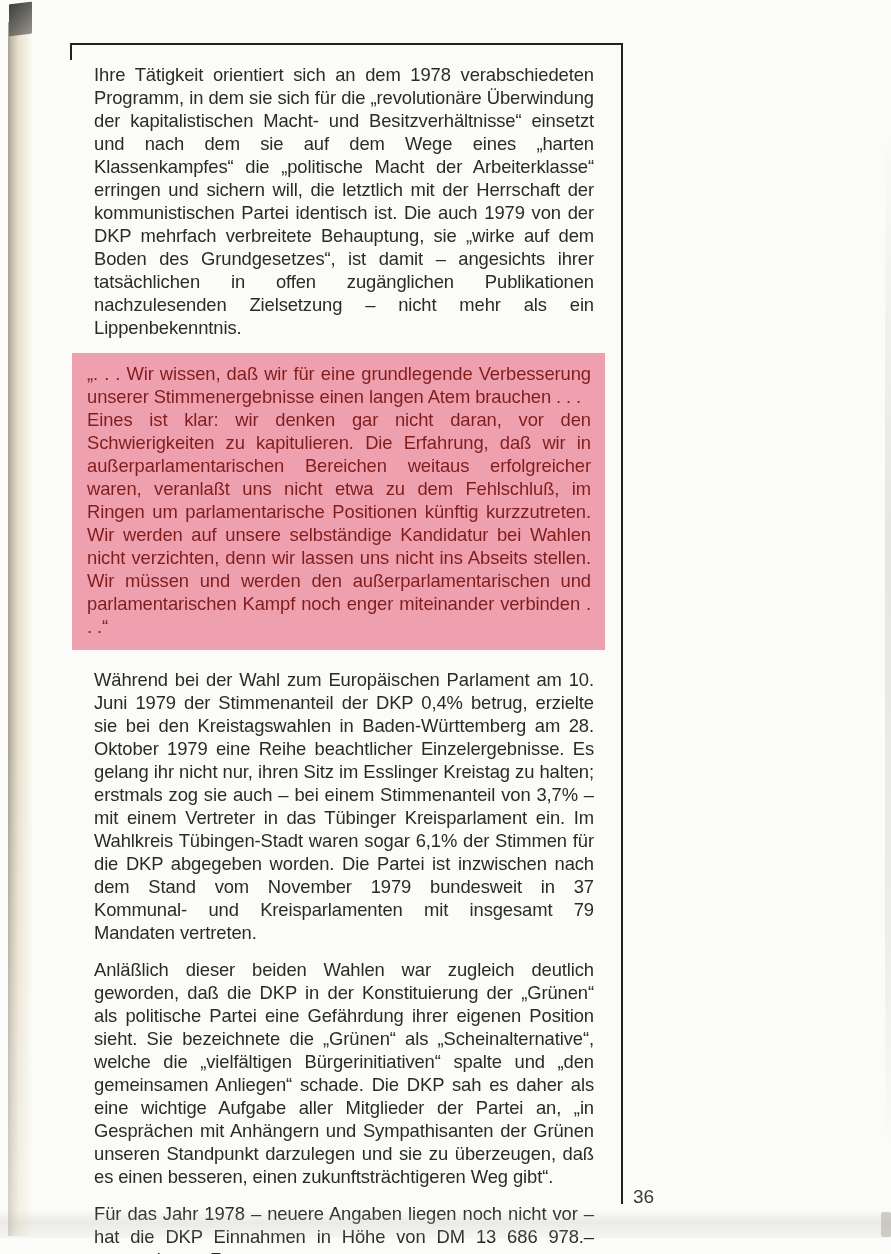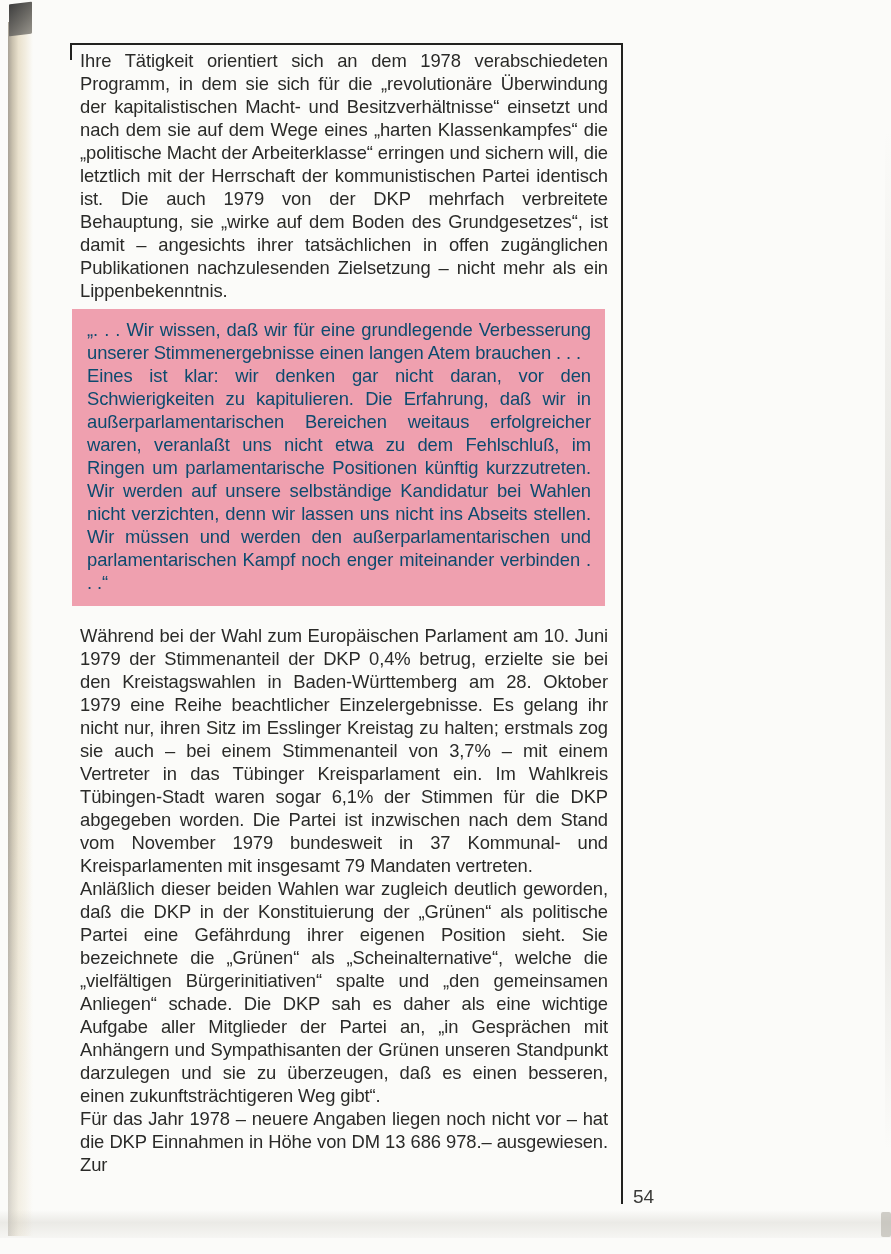--- a/index.html
+++ b/index.html
@@ -57,28 +57,28 @@
     background: #222220;
   }
   
   .text-column {
     position: absolute; left: 80px; top: 49px; width: 528px;
     font-size: 18.4px; line-height: 23px;
     letter-spacing: -0.1px;
     color: #2a2a28;
     text-align: justify;
   }
-  .text-column p { margin: 0; }
+  .text-column p { margin: 14px; }
   .quote-block {
     box-sizing: border-box;
     width: 533px;
     margin: 7px 0 18px -8px;
     padding: 9px 14px 12px 15px;
     background: #efa0af;
-    color: #0c4a6e;
+    color: #7f1d1d;
   }
   .quote-block p { margin: 0; }
   .page-number {
     position: absolute; left: 633px; top: 1185px;
     font-size: 19px; line-height: 23px; color: #3a3a38;
   }
 </style>
 </head>
 <body>
 
@@ -96,17 +96,17 @@
   <div class="quote-block">
     <p>„. . . Wir wissen, daß wir für eine grundlegende Verbesserung unserer Stimmenergebnisse einen langen Atem brauchen . . .</p>
     <p>Eines ist klar: wir denken gar nicht daran, vor den Schwierigkeiten zu kapitulieren. Die Erfahrung, daß wir in außerparlamentarischen Bereichen weitaus erfolgreicher waren, veranlaßt uns nicht etwa zu dem Fehlschluß, im Ringen um parlamentarische Positionen künftig kurzzutreten. Wir werden auf unsere selbständige Kandidatur bei Wahlen nicht verzichten, denn wir lassen uns nicht ins Abseits stellen. Wir müssen und werden den außerparlamentarischen und parlamentarischen Kampf noch enger miteinander verbinden . . .“</p>
   </div>
 
   <p>Während bei der Wahl zum Europäischen Parlament am 10. Juni 1979 der Stimmenanteil der DKP 0,4% betrug, erzielte sie bei den Kreistagswahlen in Baden-Württemberg am 28. Oktober 1979 eine Reihe beachtlicher Einzelergebnisse. Es gelang ihr nicht nur, ihren Sitz im Esslinger Kreistag zu halten; erstmals zog sie auch – bei einem Stimmenanteil von 3,7% – mit einem Vertreter in das Tübinger Kreisparlament ein. Im Wahlkreis Tübingen-Stadt waren sogar 6,1% der Stimmen für die DKP abgegeben worden. Die Partei ist inzwischen nach dem Stand vom November 1979 bundesweit in 37 Kommunal- und Kreisparlamenten mit insgesamt 79 Mandaten vertreten.</p>
   <p>Anläßlich dieser beiden Wahlen war zugleich deutlich geworden, daß die DKP in der Konstituierung der „Grünen“ als politische Partei eine Gefährdung ihrer eigenen Position sieht. Sie bezeichnete die „Grünen“ als „Scheinalternative“, welche die „vielfältigen Bürgerinitiativen“ spalte und „den gemeinsamen Anliegen“ schade. Die DKP sah es daher als eine wichtige Aufgabe aller Mitglieder der Partei an, „in Gesprächen mit Anhängern und Sympathisanten der Grünen unseren Standpunkt darzulegen und sie zu überzeugen, daß es einen besseren, einen zukunftsträchtigeren Weg gibt“.</p>
   <p>Für das Jahr 1978 – neuere Angaben liegen noch nicht vor – hat die DKP Einnahmen in Höhe von DM 13 686 978.– ausgewiesen. Zur</p>
 </div>
 
-<div class="page-number">54</div>
+<div class="page-number">36</div>
 
 <div class="bottom-band"></div>
 <div class="right-edge-shadow"></div>
 <div class="right-edge-mark"></div>
 
 </body></html>

